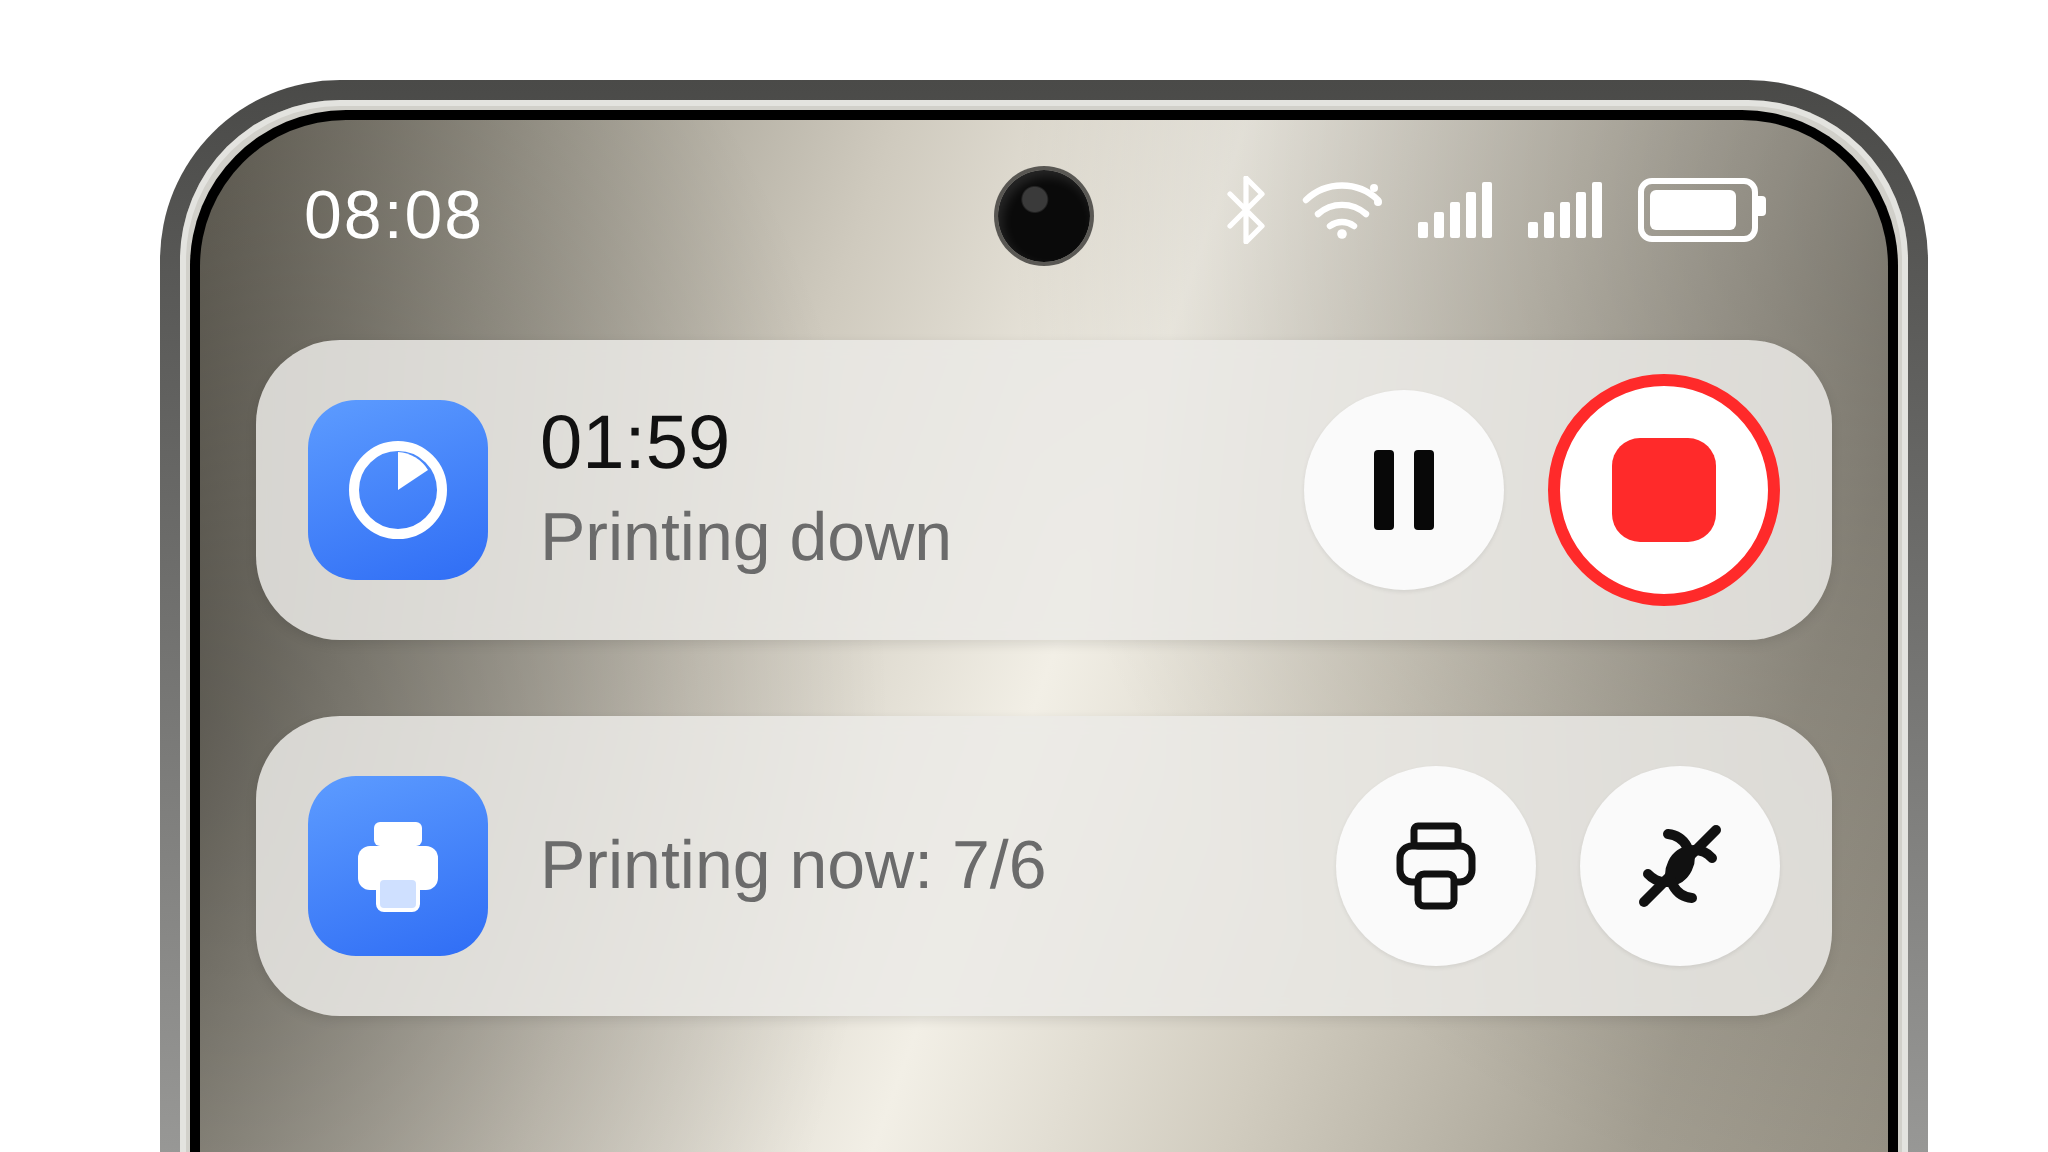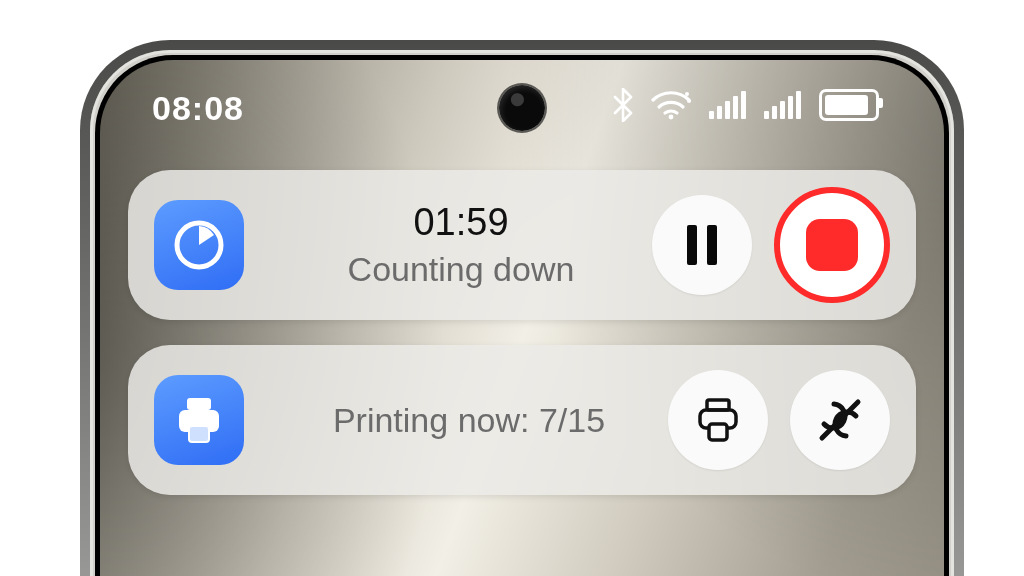--- a/index.html
+++ b/index.html
@@ -61,21 +61,21 @@
   
   .status-bar {
     position: absolute;
     top: 18px;
     left: 0;
     right: 17px;
     height: 60px;
     display: flex;
     align-items: center;
     color: #ffffff;
-    font-weight: 700;
+    font-weight: 400;
   }
   .status-bar .clock {
     position: absolute;
     left: 52px;
     font-size: 34px;
     letter-spacing: 1px;
   }
   .status-right {
     position: absolute;
     right: 48px;
@@ -125,22 +125,21 @@
   }
 
   
   .cards {
     position: absolute;
     top: 110px;
     left: 28px;
     right: 28px;
     display: flex;
     flex-direction: column;
-    gap: 25px;
-    text-align: center;
+    gap: 38px;
   }
   .card {
     background: rgba(235,234,230,0.85);
     border-radius: 42px;
     height: 150px;
     padding: 0 26px;
     display: flex;
     align-items: center;
     box-shadow: 0 2px 6px rgba(0,0,0,0.10);
     backdrop-filter: blur(4px);
@@ -257,21 +256,21 @@
 
         <div class="card">
           <div class="app-icon">
             <svg width="54" height="54" viewBox="0 0 54 54">
               <circle cx="27" cy="27" r="22" stroke="#fff" stroke-width="5" fill="none"></circle>
               <path d="M27 27 L27 8 A19 19 0 0 1 42 17 Z" fill="#fff"></path>
             </svg>
           </div>
           <div class="text">
             <div class="title">01:59</div>
-            <div class="sub">Counting down</div>
+            <div class="sub">Printing down</div>
           </div>
           <div class="actions">
             <div class="pill">
               <svg width="38" height="44" viewBox="0 0 38 44">
                 <rect x="4" y="2" width="10" height="40" rx="2" fill="#080808"></rect>
                 <rect x="24" y="2" width="10" height="40" rx="2" fill="#080808"></rect>
               </svg>
             </div>
             <div class="stop-outer">
               <div class="stop-inner"></div>
@@ -282,21 +281,21 @@
         <div class="card">
           <div class="app-icon">
             <svg width="56" height="56" viewBox="0 0 56 56">
               <rect x="16" y="6" width="24" height="12" rx="3" fill="#fff"></rect>
               <rect x="8" y="18" width="40" height="22" rx="6" fill="#fff"></rect>
               <rect x="18" y="34" width="20" height="16" rx="3" fill="#cfe0ff"></rect>
               <rect x="18" y="34" width="20" height="16" rx="3" fill="none" stroke="#fff" stroke-width="2"></rect>
             </svg>
           </div>
           <div class="text">
-            <div class="sub">Printing now:  7/15</div>
+            <div class="sub">Printing now:  7/6</div>
           </div>
           <div class="actions">
             <div class="pill">
               <svg width="52" height="52" viewBox="0 0 52 52">
                 <rect x="15" y="6" width="22" height="10" rx="2" stroke="#111" stroke-width="3.5" fill="none"></rect>
                 <rect x="8" y="16" width="36" height="18" rx="6" stroke="#111" stroke-width="3.5" fill="none"></rect>
                 <rect x="17" y="30" width="18" height="16" rx="3" stroke="#111" stroke-width="3.5" fill="#fafafa"></rect>
               </svg>
             </div>
             <div class="pill">

